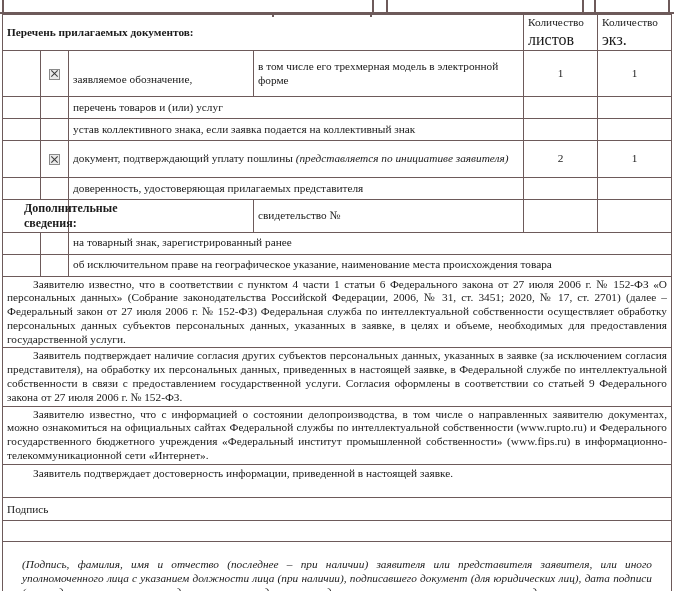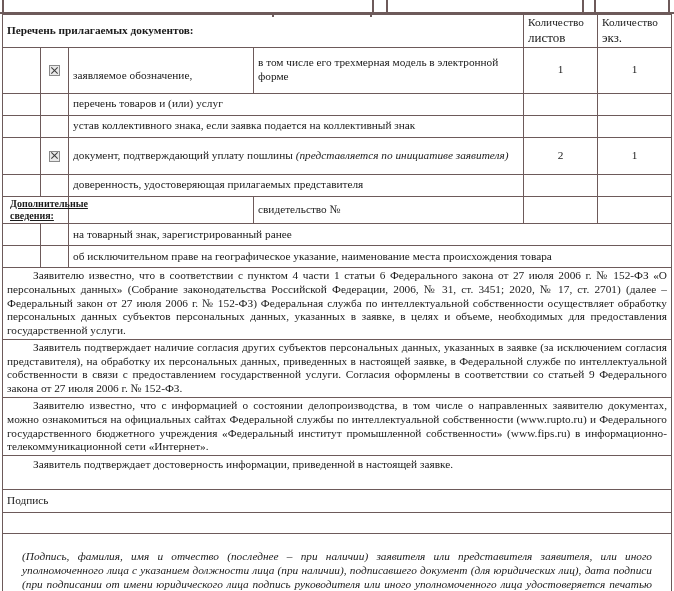--- a/index.html
+++ b/index.html
@@ -74,21 +74,21 @@
     font-size: 12.4px;
     padding: 8px 4px 8px 14px;
     vertical-align: middle;
   }
   .hdr-qty {
     font-size: 11.6px;
     line-height: 1.55;
     padding: 4px 2px;
     vertical-align: middle;
   }
-  .hdr-qty .l2 { display: block; font-size: 13px; }
+  .hdr-qty .l2 { display: block; font-size: 16px; }
 
   td.item { padding-left: 7px; }
   td.item-tall { height: 34px; }
   td.row-std { height: 19px; }
   td.sub {
     padding-left: 7px;
     line-height: 1.3;
   }
 
   .chk {
@@ -226,21 +226,21 @@
 
     <tr>
       <td></td>
       <td class="chkcell"></td>
       <td class="item row-std" colspan="2">доверенность, удостоверяющая прилагаемых представителя</td>
       <td class="c-qty"></td>
       <td class="c-qty"></td>
     </tr>
 
     <tr>
-      <td class="bold" colspan="2" style="padding-left:7px;font-size:10px;height:19px;text-decoration:underline;">Дополнительные сведения:</td>
+      <td class="bold" colspan="2" style="padding-left:21px;font-size:12px;height:19px;">Дополнительные сведения:</td>
       <td></td>
       <td class="sub">свидетельство №</td>
       <td class="c-qty"></td>
       <td class="c-qty"></td>
     </tr>
 
     <tr>
       <td></td>
       <td class="chkcell"></td>
       <td class="item row-std" colspan="4">на товарный знак, зарегистрированный ранее</td>

